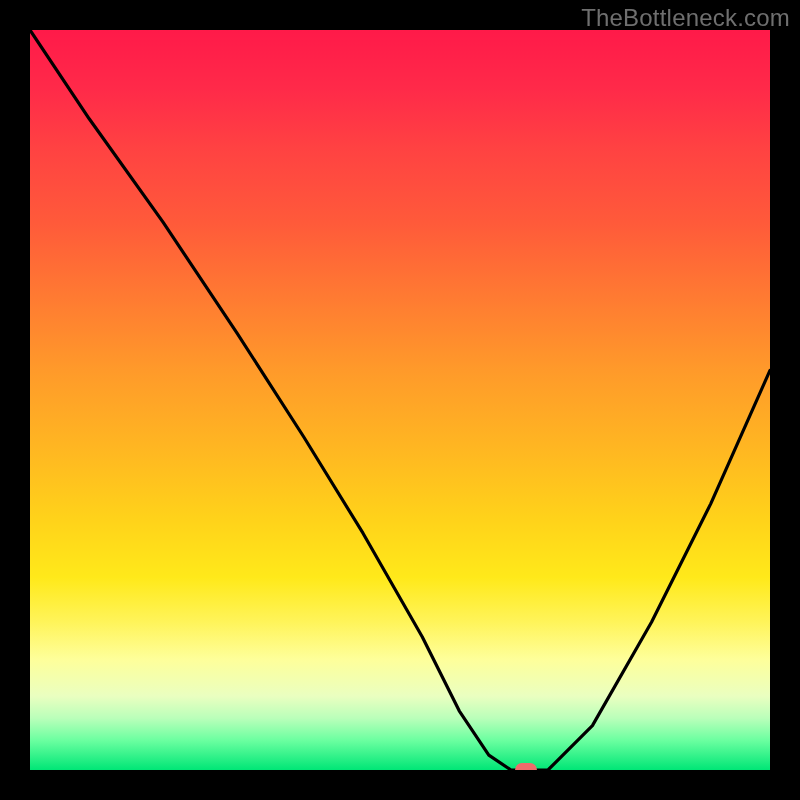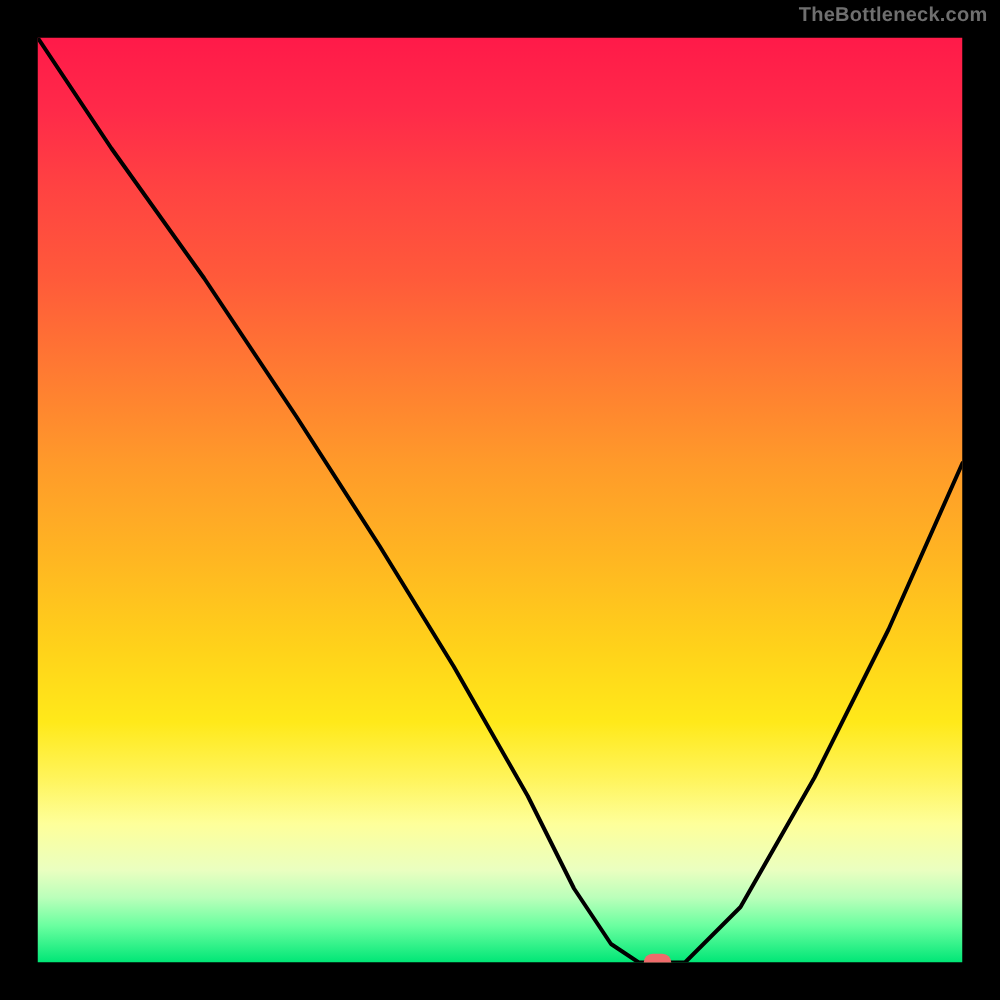--- a/index.html
+++ b/index.html
@@ -13,22 +13,22 @@
   }
   .frame {
     position: absolute;
     inset: 0;
     background: #000;
   }
   .attribution {
     position: absolute;
     top: 4px;
     right: 10px;
-    font-size: 16px;
-    font-weight: 700;
+    font-size: 24px;
+    font-weight: 400;
     color: #6f6f6f;
     letter-spacing: 0.2px;
   }
   .plot {
     position: absolute;
     left: 30px;
     top: 30px;
     width: 740px;
     height: 740px;
     overflow: hidden;

